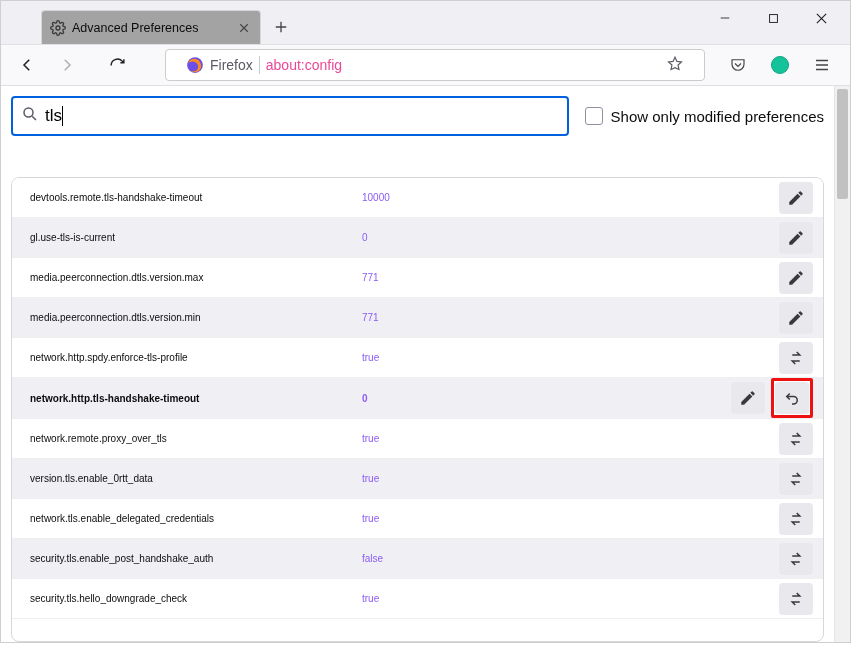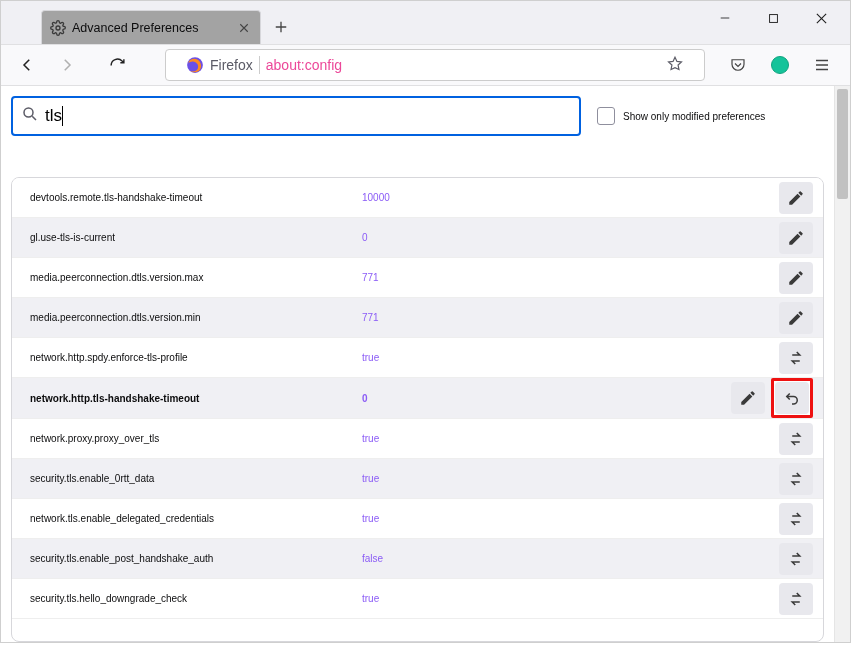--- a/index.html
+++ b/index.html
@@ -187,21 +187,21 @@
     padding: 0;
   }
   .caret {
     display:inline-block;
     width:1px; height:20px;
     background:#000;
     vertical-align:middle;
   }
   .mod-check {
     display:flex; align-items:center; gap:8px;
-    font-size:10px;
+    font-size:15px;
     color:#0c0c0d;
   }
   .mod-check .cb {
     width:18px; height:18px;
     border:1px solid #8f8f9d;
     border-radius:3px;
     background:#fff;
   }
   
   .table-wrap {
@@ -440,32 +440,32 @@
                 <div class="act-btn">
                   <svg viewBox="0 0 24 24" fill="none" stroke="currentColor" stroke-width="2">
                     <path d="M9 14l-4-4 4-4"></path>
                     <path d="M5 10h9a5 5 0 0 1 0 10h-2"></path>
                   </svg>
                 </div>
               </div>
             </div>
           </div>
           <div class="row">
-            <div class="pref-name">network.proxy.proxy_over_tls</div>
+            <div class="pref-name">network.remote.proxy_over_tls</div>
             <div class="pref-val">true</div>
             <div class="row-actions">
               <div class="act-btn">
                 <svg viewBox="0 0 24 24" fill="none" stroke="currentColor" stroke-width="2">
                   <path d="M7 8l10 0 -4 -4 M17 16 L7 16 l4 4"></path>
                 </svg>
               </div>
             </div>
           </div>
           <div class="row">
-            <div class="pref-name">security.tls.enable_0rtt_data</div>
+            <div class="pref-name">version.tls.enable_0rtt_data</div>
             <div class="pref-val">true</div>
             <div class="row-actions">
               <div class="act-btn">
                 <svg viewBox="0 0 24 24" fill="none" stroke="currentColor" stroke-width="2">
                   <path d="M7 8l10 0 -4 -4 M17 16 L7 16 l4 4"></path>
                 </svg>
               </div>
             </div>
           </div>
           <div class="row">

